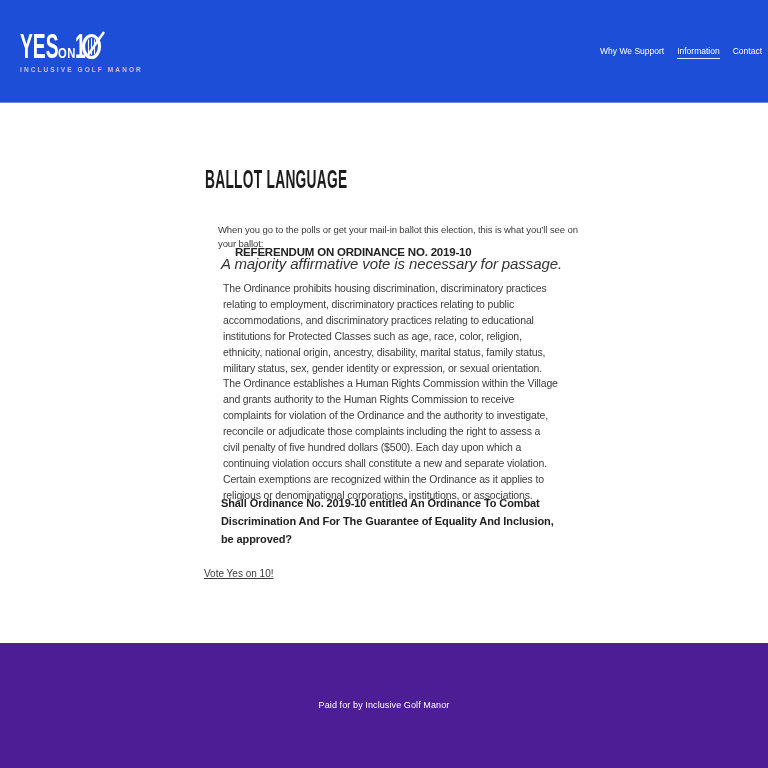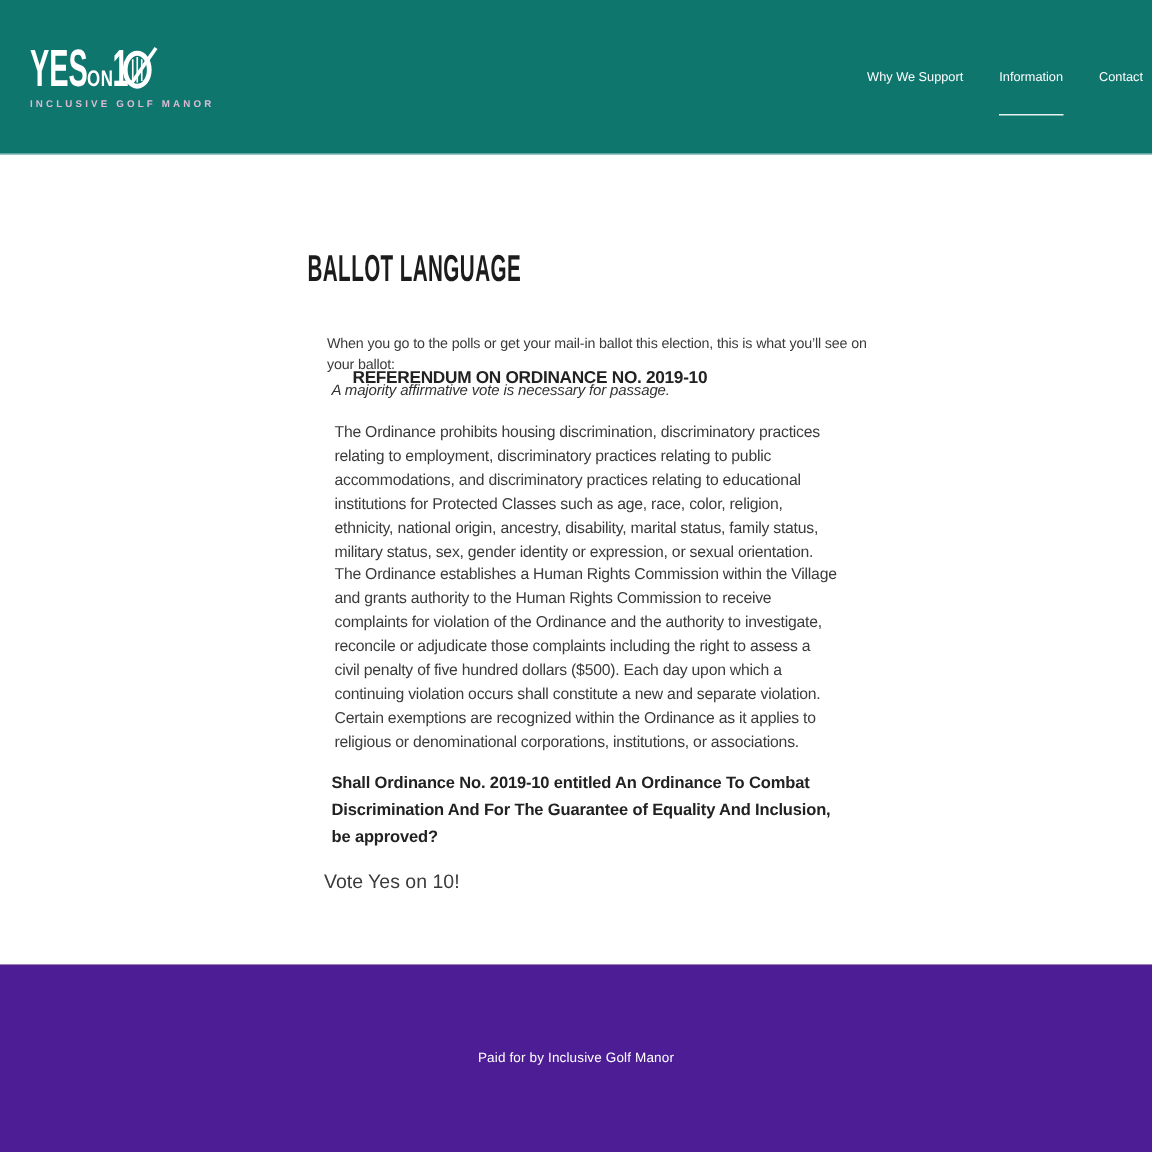--- a/index.html
+++ b/index.html
@@ -16,21 +16,21 @@
     width: 768px;
     height: 768px;
   }
 
   
   .site-header {
     position: absolute;
     top: 0; left: 0;
     width: 768px;
     height: 103px;
-    background: #0f766e;
+    background: #1d4ed8;
     border-bottom: 1px solid rgba(255,255,255,0.35);
     box-sizing: border-box;
   }
   .logo {
     position: absolute;
     left: 20px;
     top: 28px;
     width: 130px;
     height: 48px;
     color: #ffffff;
@@ -78,33 +78,33 @@
     font-weight: 700;
     letter-spacing: 2.1px;
     color: #d9bcd4;
     white-space: nowrap;
   }
   .main-nav {
     position: absolute;
     right: 6px;
     top: 46px;
     display: flex;
-    gap: 24px;
+    gap: 13px;
     align-items: baseline;
   }
   .main-nav a {
     color: #ffffff;
     font-size: 8.5px;
     text-decoration: none;
     white-space: nowrap;
     cursor: pointer;
   }
   .main-nav a.active {
     border-bottom: 1px solid rgba(255,255,255,0.9);
-    padding-bottom: 20px;
+    padding-bottom: 2px;
   }
 
   
   .page-title {
     position: absolute;
     left: 205px;
     top: 167px;
     margin: 0;
     font-size: 25px;
     line-height: 24px;
@@ -135,56 +135,57 @@
     font-weight: 700;
     color: #222222;
     letter-spacing: -0.2px;
     white-space: nowrap;
   }
   .passage-note {
     position: absolute;
     left: 221px;
     top: 255px;
     margin: 0;
-    font-size: 10px;
+    font-size: 15px;
     font-style: italic;
     color: #333333;
     letter-spacing: -0.1px;
     white-space: nowrap;
   }
   .ordinance-text {
     position: absolute;
     left: 221px;
     top: 279px;
     margin: 2px;
     width: 336px;
     font-size: 10.5px;
     line-height: 15.9px;
     color: #3b3b3b;
     letter-spacing: -0.15px;
   }
   .ballot-question {
     position: absolute;
     left: 221px;
-    top: 513px;
+    top: 494px;
     margin: 0;
     width: 342px;
     font-size: 11px;
     line-height: 18px;
     font-weight: 700;
     color: #222222;
     letter-spacing: -0.1px;
   }
   .vote-cta {
     position: absolute;
     left: 204px;
     top: 568px;
-    margin: 12px;
-    font-size: 13px;
+    margin: 0;
+    font-size: 10px;
     color: #3b3b3b;
+    text-decoration: underline;
   }
 
   
   .site-footer {
     position: absolute;
     top: 643px;
     left: 0;
     width: 768px;
     height: 125px;
     background: #4c1d95;

